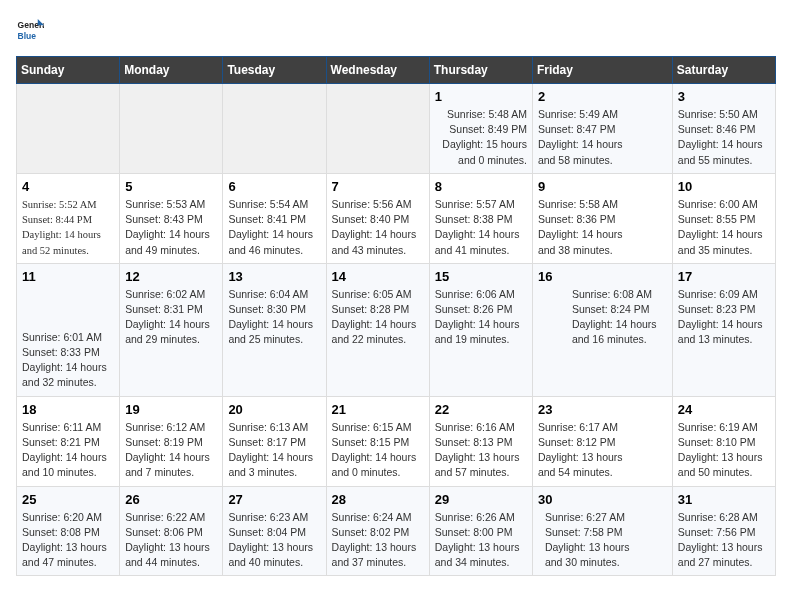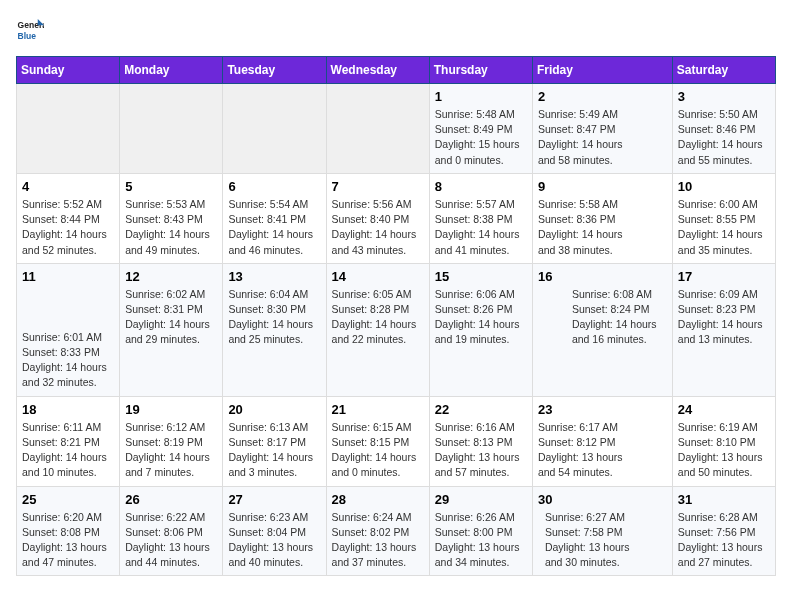--- a/index.html
+++ b/index.html
@@ -36,21 +36,21 @@
     .location {
       font-size: 14px;
       color: #444;
     }
     table {
       width: 100%;
       border-collapse: collapse;
       font-size: 11px;
     }
     thead tr {
-      background: #6d28d9;
+      background: #404040;
       color: #fff;
     }
     thead th {
       padding: 6px 4px;
       text-align: left;
       font-weight: bold;
       font-size: 12px;
       border: 1px solid #1a4f88;
     }
     tbody tr {
@@ -117,21 +117,21 @@
       </tr>
   </thead>
   <tbody id="calendar-body">
   <tr>
         <td class="empty-cell"></td>
         <td class="empty-cell"></td>
         <td class="empty-cell"></td>
         <td class="empty-cell"></td>
         <td>
           <span class="day-number">1</span>
-          <div class="day-info" style="white-space: pre-line;">Sunrise: 5:48 AM
+          <div class="day-info" style="white-space: pre-line; text-align: right;">Sunrise: 5:48 AM
 Sunset: 8:49 PM
 Daylight: 15 hours
 and 0 minutes.</div>
         </td>
         <td>
           <span class="day-number">2</span>
           <div class="day-info" style="white-space: pre-line;">Sunrise: 5:49 AM
 Sunset: 8:47 PM
 Daylight: 14 hours
 and 58 minutes.</div>
@@ -140,21 +140,21 @@
           <span class="day-number">3</span>
           <div class="day-info" style="white-space: pre-line;">Sunrise: 5:50 AM
 Sunset: 8:46 PM
 Daylight: 14 hours
 and 55 minutes.</div>
         </td>
       </tr>
       <tr>
         <td>
           <span class="day-number">4</span>
-          <div class="day-info" style="white-space: pre-line;">Sunrise: 5:52 AM
+          <div class="day-info" style="white-space: pre-line; font-family: Liberation Serif, serif;">Sunrise: 5:52 AM
 Sunset: 8:44 PM
 Daylight: 14 hours
 and 52 minutes.</div>
         </td>
         <td>
           <span class="day-number">5</span>
           <div class="day-info" style="white-space: pre-line;">Sunrise: 5:53 AM
 Sunset: 8:43 PM
 Daylight: 14 hours
 and 49 minutes.</div>

